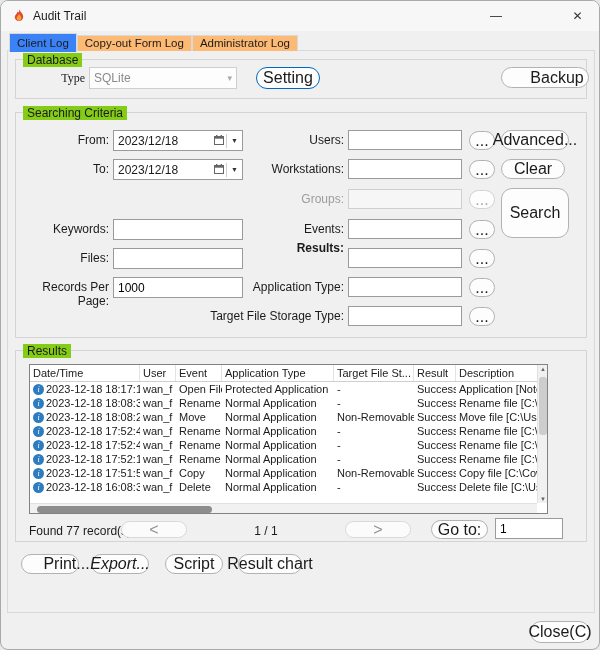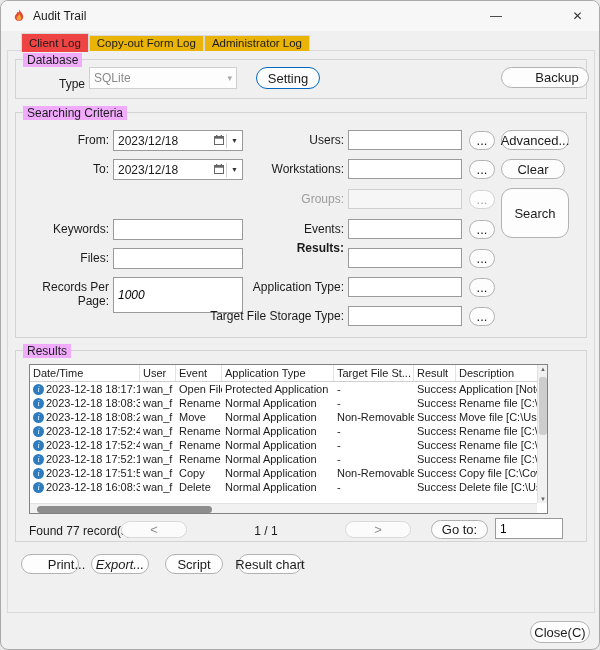--- a/index.html
+++ b/index.html
@@ -8,44 +8,44 @@
   .window { position:relative; width:600px; height:650px; background:#f0f0f0; border:1px solid #a9a9a9; border-radius:8px; overflow:hidden; }
 
   
   .titlebar { position:absolute; left:0; top:0; width:100%; height:30px; background:#f7f7f7; }
   .app-icon { position:absolute; left:10px; top:7px; width:16px; height:16px; }
   .title-text { position:absolute; left:32px; top:8px; font-size:12px; }
   .caption-btn { position:absolute; top:0; width:46px; height:30px; text-align:center; line-height:30px; font-size:12px; color:#333; cursor:default; }
 
   
   .tabs { position:absolute; left:8px; top:31px; height:19px; display:flex; align-items:flex-end; z-index:3; }
-  .tab { border:1px solid #d9d9d9; border-bottom:none; background:#eab308; padding:1px 7px 2px 7px; font-size:11.5px; height:16px; white-space:nowrap; }
-  .tab.active { background:#ef4444; height:19px; padding-top:3px; margin-bottom:-1px;margin-left:12px; }
+  .tab { border:1px solid #d9d9d9; border-bottom:none; background:#fdba74; padding:1px 7px 2px 7px; font-size:11.5px; height:16px; white-space:nowrap; }
+  .tab.active { background:#3b82f6; height:19px; padding-top:3px; margin-bottom:-1px; }
   .tab-page { position:absolute; left:6px; top:49px; width:588px; height:563px; border:1px solid #d9d9d9; background:#f0f0f0; z-index:1; }
 
   
   .group { position:absolute; border:1px solid #d4d4d4; z-index:2; }
-  .group-label { position:absolute; font-size:12px; background:#f0abfc; padding:0 4px; z-index:4; }
+  .group-label { position:absolute; font-size:12px; background:#84cc16; padding:0 4px; z-index:4; }
 
   .lbl { position:absolute; font-size:12px; text-align:right; z-index:4; }
   .lbl.disabled { color:#9c9c9c; }
 
   .tin { position:absolute; background:#fff; border:1px solid #9a9a9a; font-size:12px; padding:1px 4px; font-family:inherit; z-index:4; outline:none; }
   .tin.disabled { background:#f6f6f6; border-color:#cfcfcf; }
 
   .datebox { position:absolute; background:#fff; border:1px solid #9a9a9a; display:flex; align-items:center; padding:0 2px 0 4px; font-size:12px; z-index:4; }
   .datebox .dtext { flex:1; }
   .datebox .sep { width:1px; height:14px; background:#d0d0d0; margin:0 2px; }
   .datebox .drop { font-size:7px; color:#333; padding:0 2px; }
 
   .selbox { position:absolute; background:#fdfdfd; border:1px solid #cfcfcf; display:flex; align-items:center; padding:0 4px; font-size:12px; color:#8a8a8a; z-index:4; }
   .selbox .stext { flex:1; }
   .selbox .drop { font-size:9px; color:#aaa; }
 
-  .btn { position:absolute; background:#fdfdfd; border:1px solid #b2b2b2; border-radius:11px; font-size:13px; color:#1b1b1b; text-align:left; display:flex; align-items:center; justify-content:center; cursor:default; z-index:4; white-space:nowrap; }
+  .btn { position:absolute; background:#fdfdfd; border:1px solid #b2b2b2; border-radius:11px; font-size:16px; color:#1b1b1b; text-align:left; display:flex; align-items:center; justify-content:center; cursor:default; z-index:4; white-space:nowrap; }
   .btn.primary { border:1.5px solid #0067c0; }
   .btn.disabled { color:#a8a8a8; border-color:#d2d2d2; }
   .btn.flat { background:#fbfbfb; border-color:#d9d9d9; color:#8f8f8f; }
 
   
   .table-wrap { position:absolute; left:28px; top:363px; width:519px; height:150px; border:1px solid #828282; background:#fff; overflow:hidden; z-index:4; }
   .thead { display:flex; height:17px; border-bottom:1px solid #cfcfcf; background:#fff; }
   .tcell { overflow:hidden; white-space:nowrap; font-size:11px; padding:1px 3px; flex:0 0 auto; }
   .th { border-right:1px solid #e3e3e3; display:flex; align-items:center; }
   .trow { display:flex; height:14px; align-items:center; }
@@ -80,21 +80,21 @@
 
   <div class="tabs">
     <div class="tab active">Client Log</div>
     <div class="tab">Copy-out Form Log</div>
     <div class="tab">Administrator Log</div>
   </div>
   <div class="tab-page"></div>
 
   <div class="group" style="left:14px;top:58px;width:572px;height:40px;"></div>
   <div class="group-label" style="left:22px;top:52px;">Database</div>
-  <div class="lbl" style="left:36px;top:76px;width:48px;">Type</div>
+  <div class="lbl" style="left:36px;top:70px;width:48px;font-family:Liberation Serif, serif;">Type</div>
   <div class="selbox" style="left:88px;top:66px;width:148px;height:22px;">
     <span class="stext">SQLite</span>
     <span class="drop">▾</span>
   </div>
   <div class="btn primary" style="left:255px;top:66px;width:64px;height:22px;">Setting</div>
   <div class="btn" style="left:500px;top:66px;width:88px;height:21px;padding-left:24px;">Backup</div>
 
   <div class="group" style="left:14px;top:111px;width:572px;height:226px;"></div>
   <div class="group-label" style="left:22px;top:105px;">Searching Criteria</div>
 
@@ -122,21 +122,21 @@
           <rect x="0.5" y="1.5" width="9" height="2.2" fill="#666"></rect>
           <rect x="2" y="0" width="1.4" height="2.6" fill="#666"></rect>
           <rect x="6.6" y="0" width="1.4" height="2.6" fill="#666"></rect>
         </svg></span>
     <span class="sep"></span>
     <span class="drop">▼</span>
   </div>
 
   <input class="tin" style="left: 112px; top: 218px; width: 130px; height: 21px;">
   <input class="tin" style="left: 112px; top: 247px; width: 130px; height: 21px;">
-  <input class="tin" style="left: 112px; top: 276px; width: 130px; height: 36px; font-style: italic;" value="1000">
+  <input class="tin" style="left: 112px; top: 276px; width: 130px; height: 21px;" value="1000">
 
   <div class="lbl" style="left:200px;top:132px;width:143px;">Users:</div>
   <div class="lbl" style="left:200px;top:161px;width:143px;">Workstations:</div>
   <div class="lbl" style="left:200px;top:221px;width:143px;">Events:</div>
   <div class="lbl disabled" style="left:200px;top:191px;width:143px;">Groups:</div>
   <div class="lbl" style="left:200px;top:240px;width:143px;font-weight:bold;">Results:</div>
   <div class="lbl" style="left:200px;top:279px;width:143px;">Application Type:</div>
   <div class="lbl" style="left:200px;top:308px;width:143px;">Target File Storage Type:</div>
 
   <input class="tin" style="left: 347px; top: 129px; width: 114px; height: 20px;">

